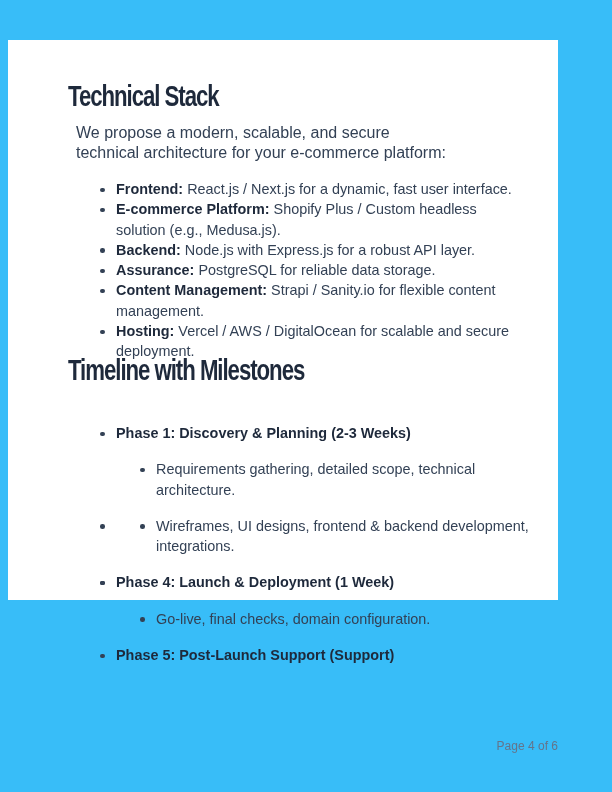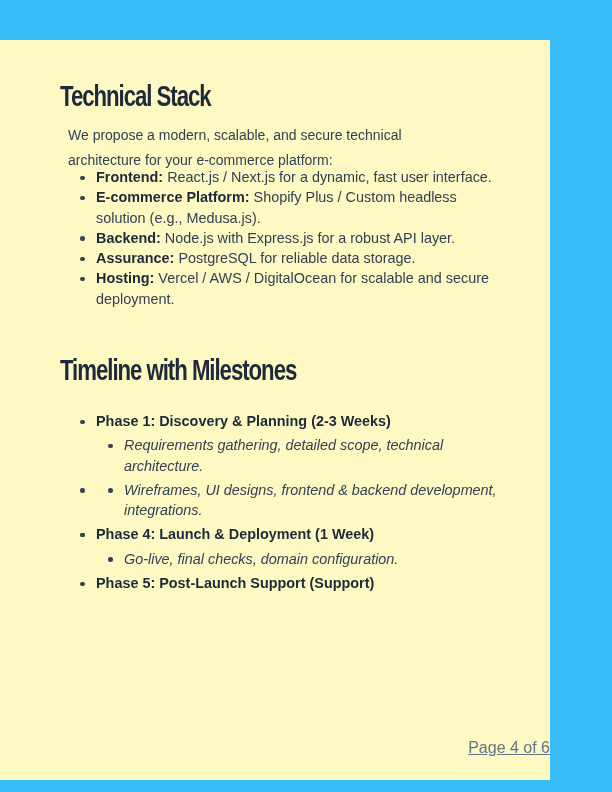--- a/index.html
+++ b/index.html
@@ -9,51 +9,51 @@
     body {
       width: 612px;
       height: 792px;
       background: #38bdf8;
       position: relative;
       overflow: hidden;
       font-family: "Liberation Sans", sans-serif;
     }
     .page {
       position: absolute;
-      left: 0;
+      left: 8px;
       top: 40px;
       width: 550px;
-      height: 740px;
-      background: #fef9c3;
+      height: 560px;
+      background: #ffffff;
     }
     .h2 {
       position: absolute;
       left: 60px;
       font-family: "Liberation Sans", sans-serif;
       font-weight: bold;
       font-size: 30px;
       color: #1e293b;
       letter-spacing: -1.4px;
       transform: scaleX(0.74);
       transform-origin: left center;
       white-space: nowrap;
       margin: 0;
       line-height: 36px;
     }
     .intro {
       position: absolute;
       left: 68px;
       top: 83px;
       width: 380px;
-      font-size: 14px;
-      line-height: 25px;
+      font-size: 16px;
+      line-height: 20px;
       color: #334155;
     }
     ul {
-      margin: 4px;
+      margin: 16px;
       padding: 0;
       list-style: none;
     }
     .list {
       position: absolute;
       left: 92px;
       width: 412px;
       font-size: 14.4px;
       line-height: 20.3px;
       color: #334155;
@@ -71,46 +71,45 @@
       border-radius: 50%;
       background: #334155;
     }
     .list b {
       color: #1e293b;
       font-weight: bold;
     }
     .sub {
       padding-left: 24px;
       width: 380px;
-      font-style: italic;
     }
     .footer {
       position: absolute;
       right: 0;
       top: 699px;
-      font-size: 16px;
+      font-size: 12px;
       color: #64748b;
       white-space: nowrap;
-      text-decoration: underline;
     }
   </style>
 </head>
 <body>
 
 <div class="page">
 
   <h2 class="h2" style="top:38px;">Technical Stack</h2>
 
   <p class="intro" style="margin:0;">We propose a modern, scalable, and secure technical architecture for your e-commerce platform:</p>
 
   <ul class="list" style="top:123px;">
     <li><b>Frontend:</b><span> React.js / Next.js for a dynamic, fast user interface.</span></li>
     <li><b>E-commerce Platform:</b><span> Shopify Plus / Custom headless solution (e.g., Medusa.js).</span></li>
     <li><b>Backend:</b><span> Node.js with Express.js for a robust API layer.</span></li>
     <li><b>Assurance:</b><span> PostgreSQL for reliable data storage.</span></li>
+    <li><b>Content Management:</b><span> Strapi / Sanity.io for flexible content management.</span></li>
     <li><b>Hosting:</b><span> Vercel / AWS / DigitalOcean for scalable and secure deployment.</span></li>
   </ul>
 
   <h2 class="h2" style="top:312px;">Timeline with Milestones</h2>
 
   <ul class="list" style="top:367px;">
     <li>
       <b>Phase 1: Discovery &amp; Planning (2-3 Weeks)</b>
       <ul class="sub">
         <li>Requirements gathering, detailed scope, technical architecture.</li>

